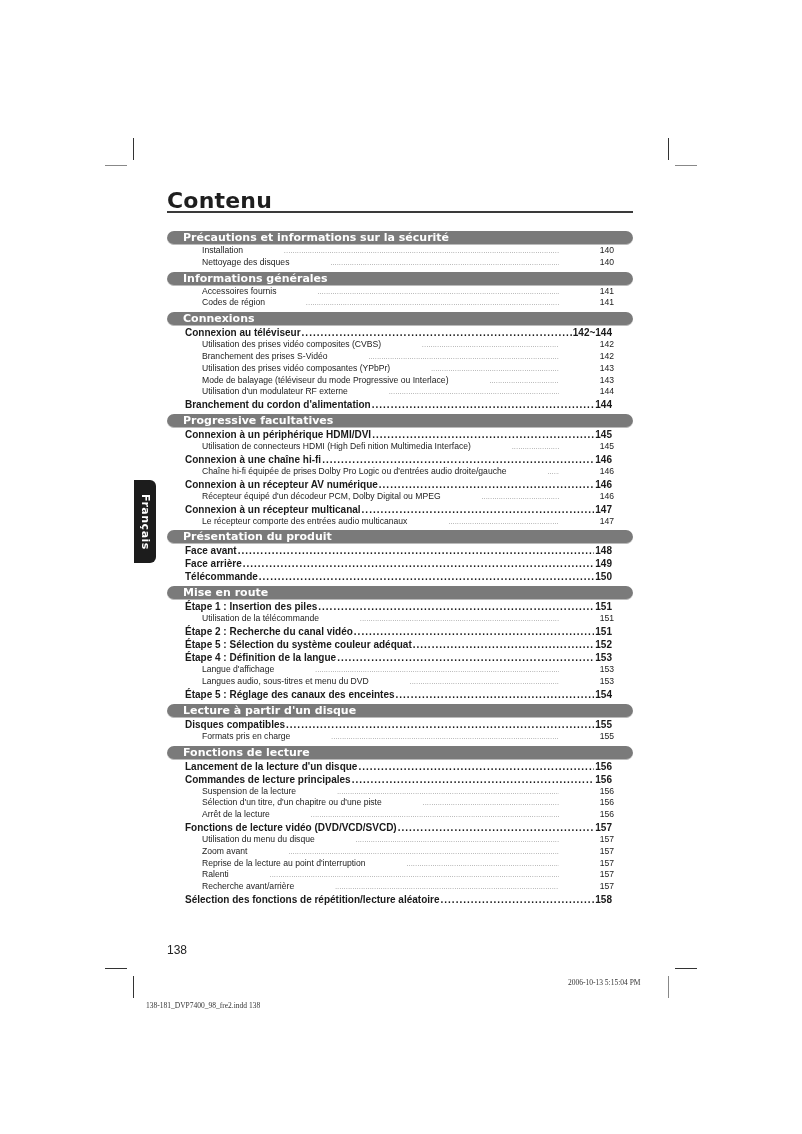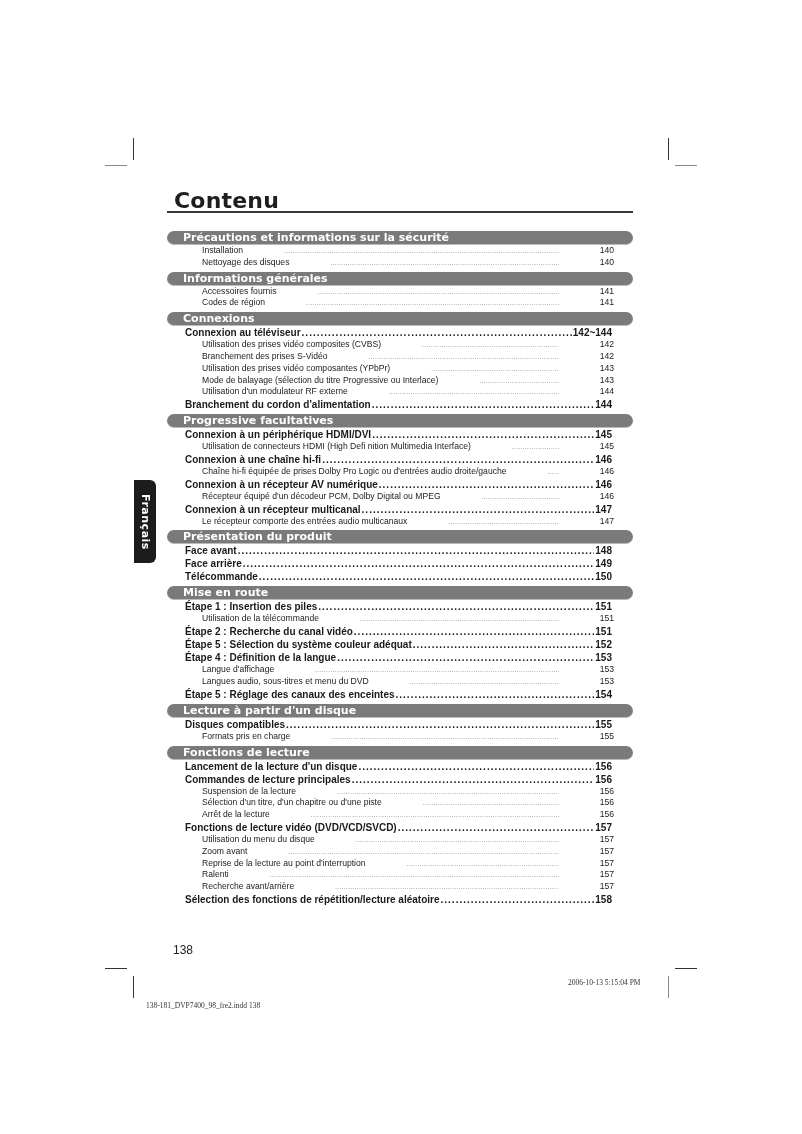--- a/index.html
+++ b/index.html
@@ -4,40 +4,40 @@
   <style>
     html, body { margin: 0; padding: 0; background: #ffffff; }
     body { width: 802px; height: 1134px; position: relative; overflow: hidden;
            font-family: "Liberation Sans", "DejaVu Sans", sans-serif; color: #1a1a1a; }
 
     .crop { position: absolute; background: #555; }
     .crop.h { height: 1px; width: 22px; background: #888; }
     .crop.v { width: 1px; height: 22px; background: #333; }
 
     .title { position: absolute; left: 167px; top: 188px; font-size: 22px; font-weight: bold;
-             font-family: "DejaVu Sans", sans-serif; letter-spacing: 0.2px; color: #1e1e1e; margin-left: 7px; }
+             font-family: "DejaVu Sans", sans-serif; letter-spacing: 0.2px; color: #1e1e1e; }
     .title-rule { position: absolute; left: 167px; top: 211px; width: 466px; height: 2px; background: #3a3a3a; }
 
     .toc { position: absolute; left: 167px; top: 231px; width: 466px; }
     .section { margin-bottom: 3px; }
     .sec-head { background: #7a7a7a; color: #fff; font-weight: bold; font-size: 11px;
                 height: 13px; line-height: 13px; padding-left: 16px;
                 font-family: "DejaVu Sans", sans-serif; border-bottom: 1px solid #bbb; border-radius: 7px; }
     .entry { display: flex; align-items: baseline; white-space: nowrap; overflow: hidden; }
     .entry .txt { flex: 0 0 auto; }
     .entry .dots { flex: 1 1 auto; overflow: hidden; margin: 0 1px; }
     .entry .dots::after { content: "................................................................................................................................................................................................................................................................................................"; letter-spacing: 0.5px; }
     .entry .pg { flex: 0 0 auto; }
 
     .entry.l1 { font-weight: bold; font-size: 10px; line-height: 13px; padding-left: 18px; padding-right: 21px; }
     .entry.l1 .dots::after { letter-spacing: 1px; }
     .entry.l2 { font-size: 8.6px; line-height: 10.8px; padding-left: 35px; padding-right: 19px; color: #222; gap: 40px; }
     .entry.l2 .dots { font-size: 6px; }
 
-    .page-num { position: absolute; left: 173px; top: 943px; font-size: 12px; color: #222; }
+    .page-num { position: absolute; left: 167px; top: 943px; font-size: 12px; color: #222; }
 
     .side-tab { position: absolute; left: 134px; top: 480px; width: 22px; height: 83px;
                 background: #1c1c1c; border-radius: 0 6px 6px 0; }
     .side-tab span { position: absolute; left: 50%; top: 50%; transform: translate(-50%,-50%) rotate(90deg);
                      color: #fff; font-weight: bold; font-size: 11px; white-space: nowrap;
                      font-family: "DejaVu Sans", sans-serif; letter-spacing: 0.5px; }
 
     .slug { position: absolute; top: 978px; font-family: "Liberation Serif", serif; font-size: 7.5px; color: #333; }
   </style>
 </head>
@@ -102,21 +102,21 @@
         <span class="txt">Branchement des prises S-Vidéo </span>
         <span class="dots"></span>
         <span class="pg">142</span>
       </div>
       <div class="entry l2">
         <span class="txt">Utilisation des prises vidéo composantes (YPbPr)</span>
         <span class="dots"></span>
         <span class="pg">143</span>
       </div>
       <div class="entry l2">
-        <span class="txt">Mode de balayage (sélection du titre Progressive ou Interlace) </span>
+        <span class="txt">Mode de balayage (téléviseur du mode Progressive ou Interlace) </span>
         <span class="dots"></span>
         <span class="pg">143</span>
       </div>
       <div class="entry l2">
         <span class="txt">Utilisation d'un modulateur RF externe </span>
         <span class="dots"></span>
         <span class="pg"> 144</span>
       </div>
       <div class="entry l1">
         <span class="txt">Branchement du cordon d'alimentation </span>

